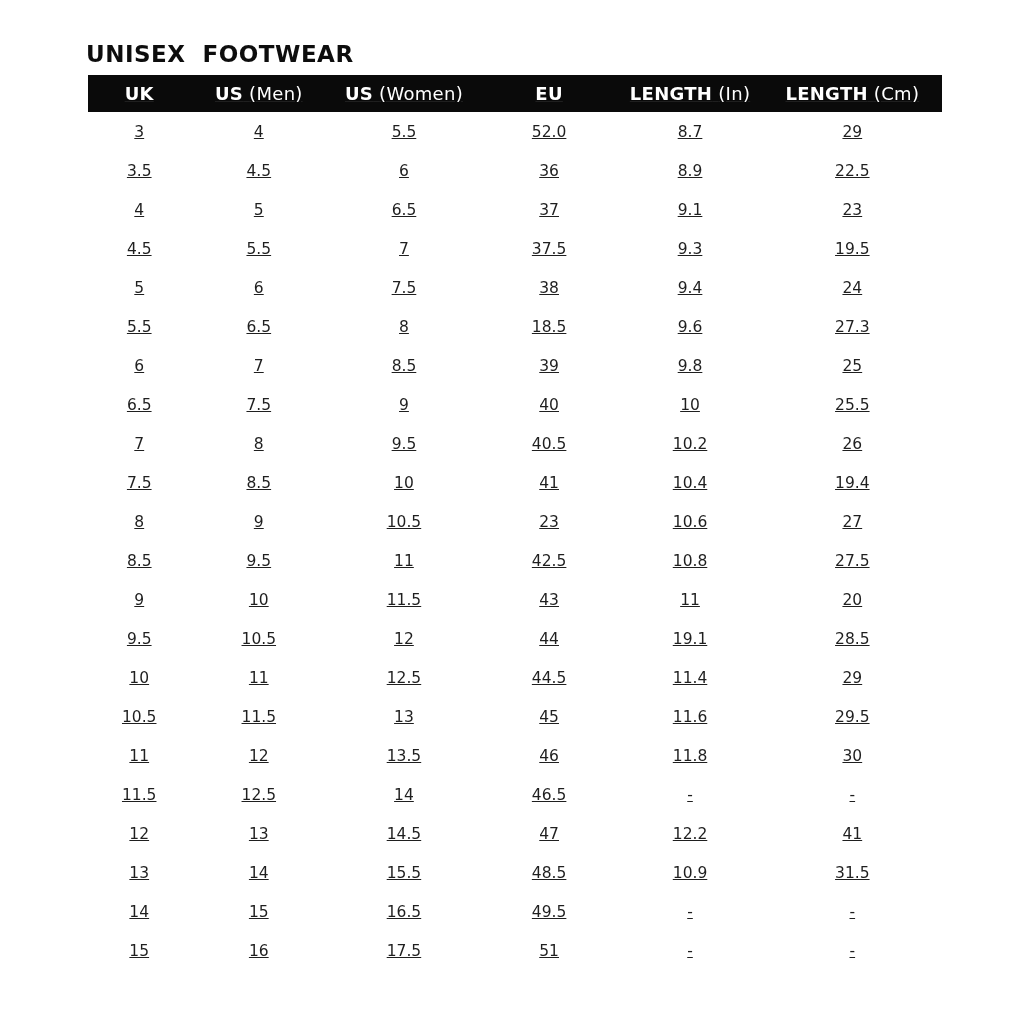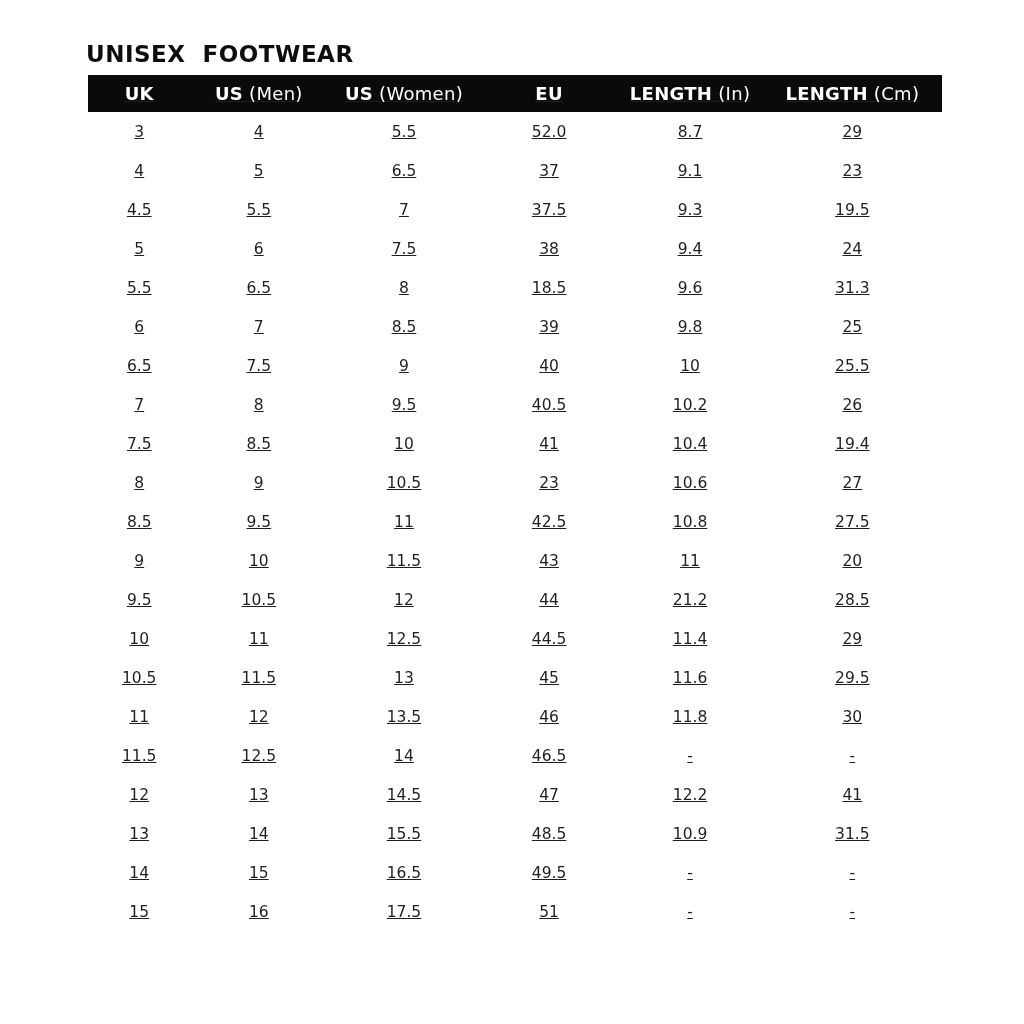--- a/index.html
+++ b/index.html
@@ -90,20 +90,28 @@
     <tbody id="table-body">
         <tr>
           <td>3</td>
           <td>4</td>
           <td>5.5</td>
           <td>52.0</td>
           <td>8.7</td>
           <td>29</td>
         </tr>
         <tr>
+          <td>3.5</td>
+          <td>4.5</td>
+          <td>6</td>
+          <td>36</td>
+          <td>8.9</td>
+          <td>22.5</td>
+        </tr>
+        <tr>
           <td>4</td>
           <td>5</td>
           <td>6.5</td>
           <td>37</td>
           <td>9.1</td>
           <td>23</td>
         </tr>
         <tr>
           <td>4.5</td>
           <td>5.5</td>
@@ -119,21 +127,21 @@
           <td>38</td>
           <td>9.4</td>
           <td>24</td>
         </tr>
         <tr>
           <td>5.5</td>
           <td>6.5</td>
           <td>8</td>
           <td>18.5</td>
           <td>9.6</td>
-          <td>31.3</td>
+          <td>27.3</td>
         </tr>
         <tr>
           <td>6</td>
           <td>7</td>
           <td>8.5</td>
           <td>39</td>
           <td>9.8</td>
           <td>25</td>
         </tr>
         <tr>
@@ -182,21 +190,21 @@
           <td>11.5</td>
           <td>43</td>
           <td>11</td>
           <td>20</td>
         </tr>
         <tr>
           <td>9.5</td>
           <td>10.5</td>
           <td>12</td>
           <td>44</td>
-          <td>21.2</td>
+          <td>19.1</td>
           <td>28.5</td>
         </tr>
         <tr>
           <td>10</td>
           <td>11</td>
           <td>12.5</td>
           <td>44.5</td>
           <td>11.4</td>
           <td>29</td>
         </tr>

